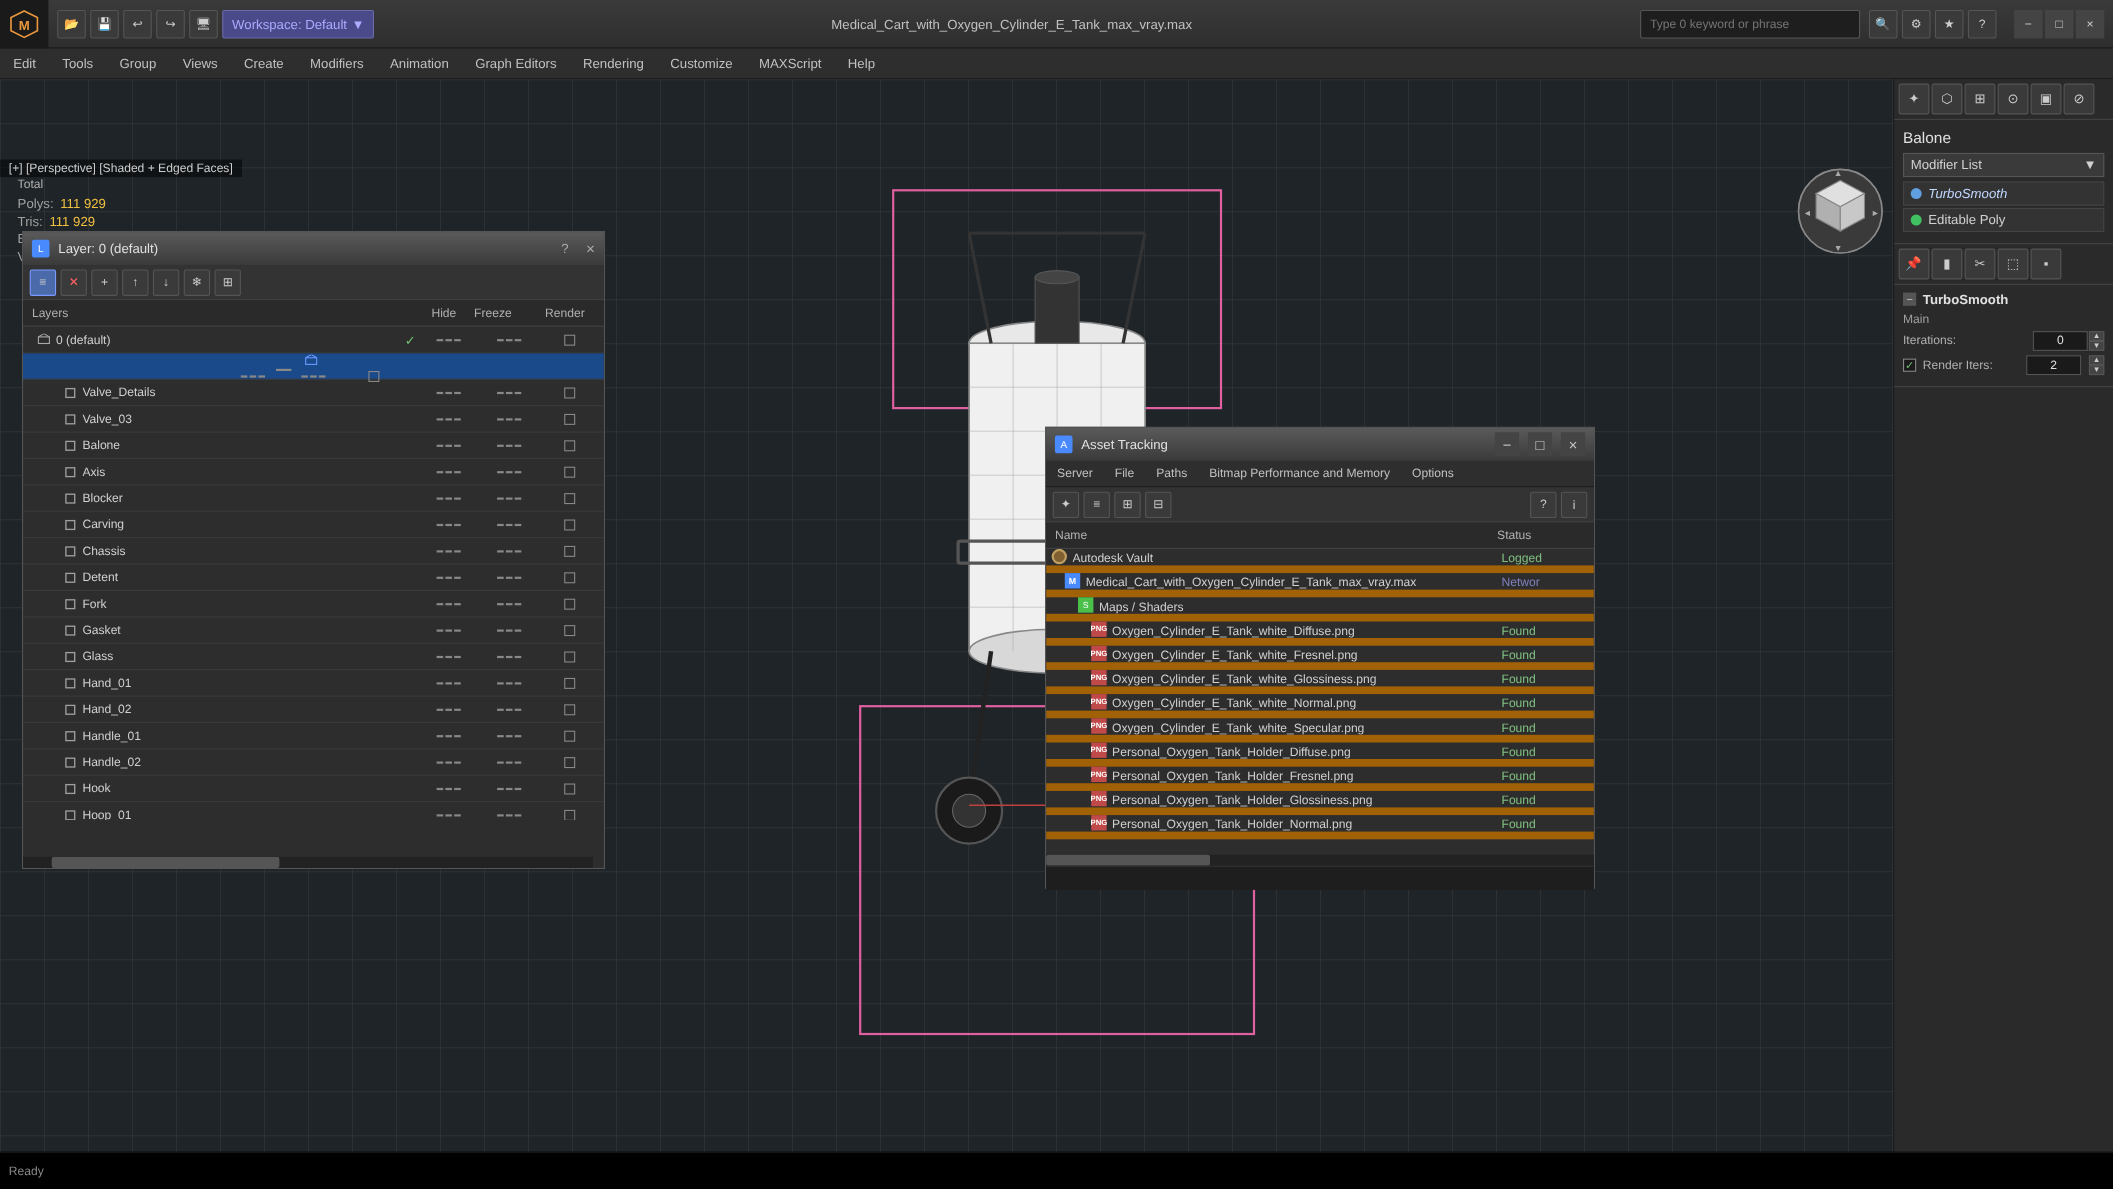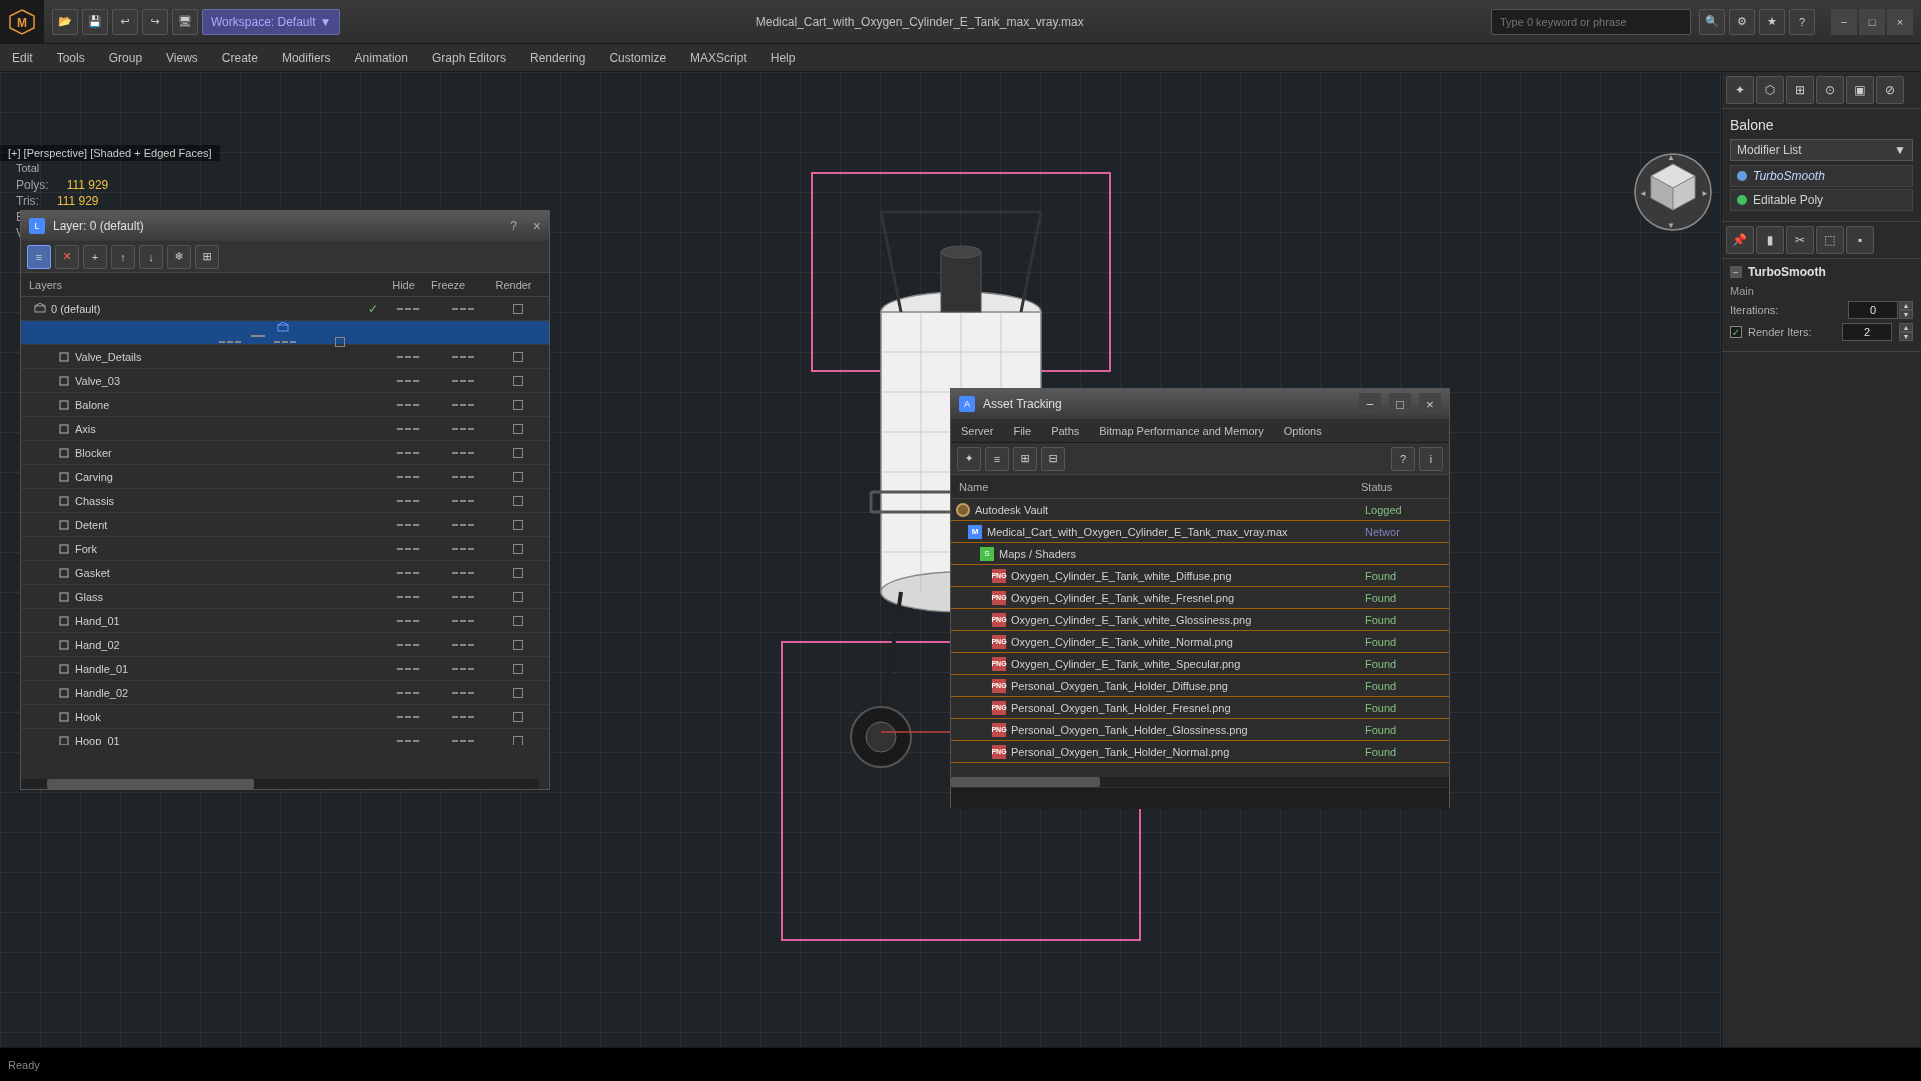--- a/index.html
+++ b/index.html
@@ -145,21 +145,21 @@
     #stats-panel {
       position: absolute;
       top: 90px;
       left: 16px;
       color: #d0d0d0;
       font-size: 12px;
       z-index: 5;
     }
     #stats-panel .stat-row {
       display: flex;
-      gap: 18px;
+      gap: 6px;
       margin-bottom: 2px;
     }
     #stats-panel .stat-label { color: #a0a0a0; }
     #stats-panel .stat-value { color: #f0c040; }
 
     
     #viewport-area {
       position: absolute;
       top: 72px;
       left: 0;
@@ -439,23 +439,23 @@
     }
     .asset-col-name { flex: 1; color: #b0b0b0; font-size: 11px; }
     .asset-col-status { width: 80px; color: #b0b0b0; font-size: 11px; }
     #asset-list {
       overflow-y: auto;
       height: calc(100% - 140px);
     }
     .asset-row {
       height: 22px;
       display: flex;
-      align-items: center;
+      align-items: flex-end;
       padding: 0 4px;
-      border-bottom: 1px solid #a16207;
+      border-bottom: 7px solid #a16207;
       cursor: pointer;
     }
     .asset-row .asset-indent { flex-shrink: 0; }
     .asset-row .asset-icon {
       width: 16px;
       height: 16px;
       margin-right: 4px;
       flex-shrink: 0;
       display: flex;
       align-items: center;

